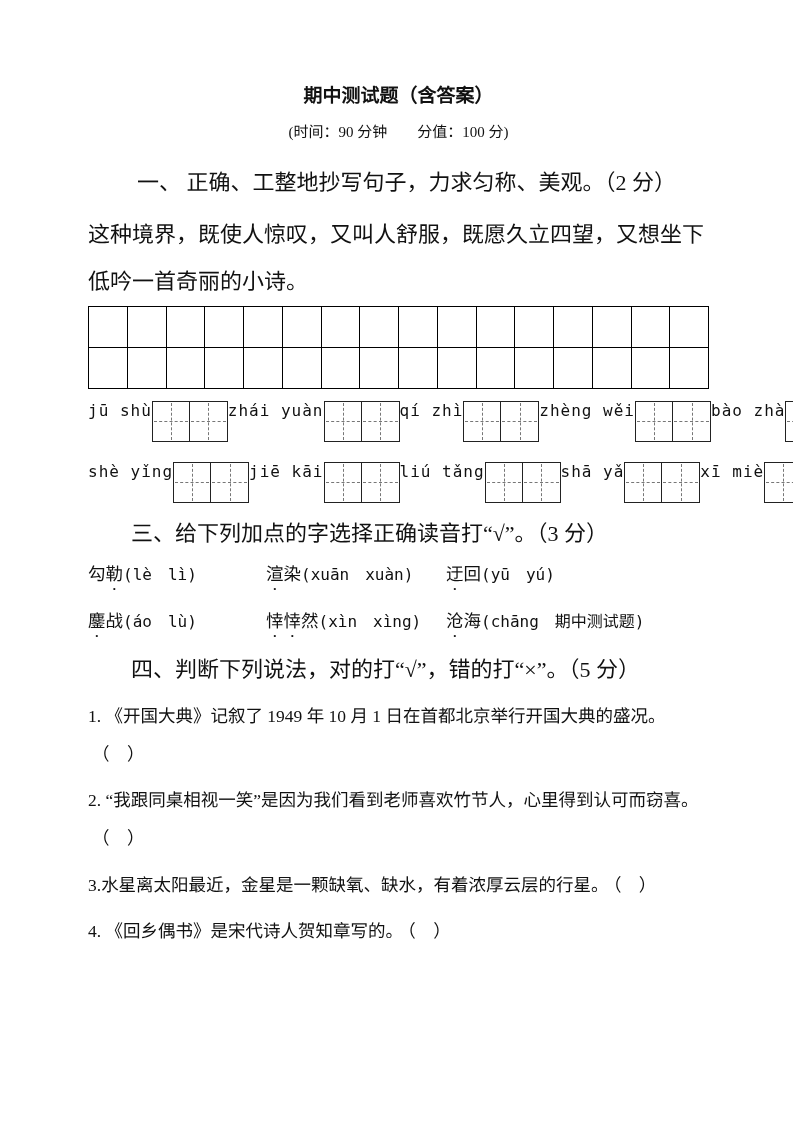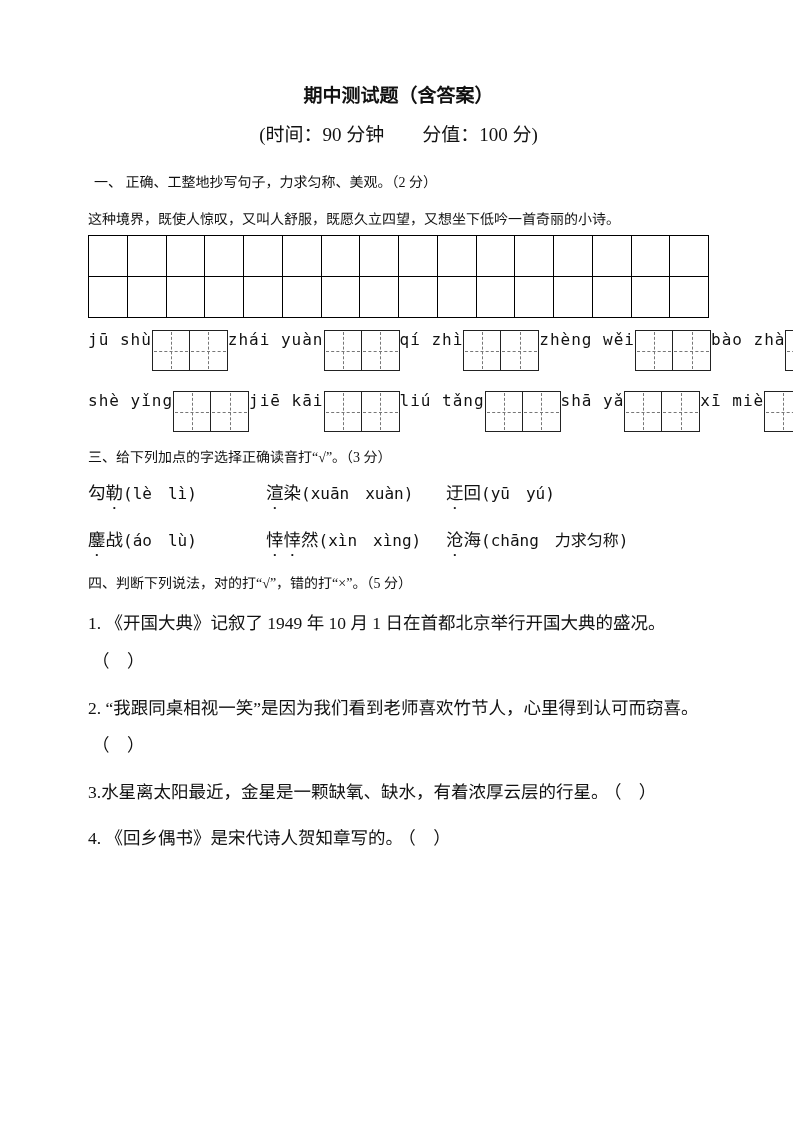--- a/index.html
+++ b/index.html
@@ -3,24 +3,24 @@
 <meta charset="utf-8">
 <style>
   * { margin:0; padding:0; box-sizing:border-box; }
   html,body { background:#888; }
   body { width:793px; margin:0 auto; font-family:"Liberation Serif","DejaVu Serif",serif; color:#111; }
   .page {
     width:793px; height:1122px; background:#fff;
     padding:84px 84px 40px 88px; overflow:hidden;
   }
   .title { text-align:center; font-size:19px; font-weight:700; line-height:1.3; margin-bottom:14px; }
-  .meta  { text-align:center; font-size:19px; font-weight:400; line-height:1.3; margin-bottom:26px; }
-  .sec-heading { font-size:14px; line-height:1.4; margin-bottom:12px; }
+  .meta  { text-align:center; font-size:15px; font-weight:400; line-height:1.3; margin-bottom:26px; }
+  .sec-heading { font-size:22px; line-height:1.4; margin-bottom:12px;margin-left:43px; }
   .sec-heading.indent { padding-left:6px; }
-  .sentence { font-size:14px; line-height:2.15; }
+  .sentence { font-size:22px; line-height:2.15; }
   
   .copy-grid {
     display:grid; grid-template-columns:repeat(16,1fr);
     width:100%; border-left:1.5px solid #000; border-top:1.5px solid #000;
     margin:0 0 12px 0;
   }
   .copy-cell { height:41px; border-right:1.5px solid #000; border-bottom:1.5px solid #000; background:#fff; }
   
   .pinyin-row { display:flex; justify-content:space-between; padding-right:48px; margin-bottom:20px; }
   .pinyin-row.last { margin-bottom:16px; }
@@ -169,21 +169,21 @@
   </section>
 
   <section>
     <div class="sec-heading">三、给下列加点的字选择正确读音打“√”。（3 分）</div>
     <div class="s3-grid">
       <div class="s3-item"><span>勾</span><span class="dot">勒</span><span></span><span class="opts">(lè　lì)</span></div>
       <div class="s3-item"><span></span><span class="dot">渲</span><span>染</span><span class="opts">(xuān　xuàn)</span></div>
       <div class="s3-item"><span></span><span class="dot">迂</span><span>回</span><span class="opts">(yū　yú)</span></div>
       <div class="s3-item"><span></span><span class="dot">鏖</span><span>战</span><span class="opts">(áo　lù)</span></div>
       <div class="s3-item"><span></span><span class="dot">悻悻</span><span>然</span><span class="opts">(xìn　xìng)</span></div>
-      <div class="s3-item"><span></span><span class="dot">沧</span><span>海</span><span class="opts">(chāng　力求匀称)</span></div>
+      <div class="s3-item"><span></span><span class="dot">沧</span><span>海</span><span class="opts">(chāng　期中测试题)</span></div>
     </div>
   </section>
 
   <section>
     <div class="sec-heading">四、判断下列说法，对的打“√”，错的打“×”。（5 分）</div>
     <p class="s4-item"><span>1. 《开国大典》记叙了 1949 年 10 月 1 日在首都北京举行开国大典的盛况。</span><span class="blank">（　）</span></p>
     <p class="s4-item"><span>2. “我跟同桌相视一笑”是因为我们看到老师喜欢竹节人，心里得到认可而窃喜。</span><span class="blank">（　）</span></p>
     <p class="s4-item"><span>3.水星离太阳最近，金星是一颗缺氧、缺水，有着浓厚云层的行星。</span><span class="blank">（　）</span></p>
     <p class="s4-item"><span>4. 《回乡偶书》是宋代诗人贺知章写的。</span><span class="blank">（　）</span></p>
   </section>

